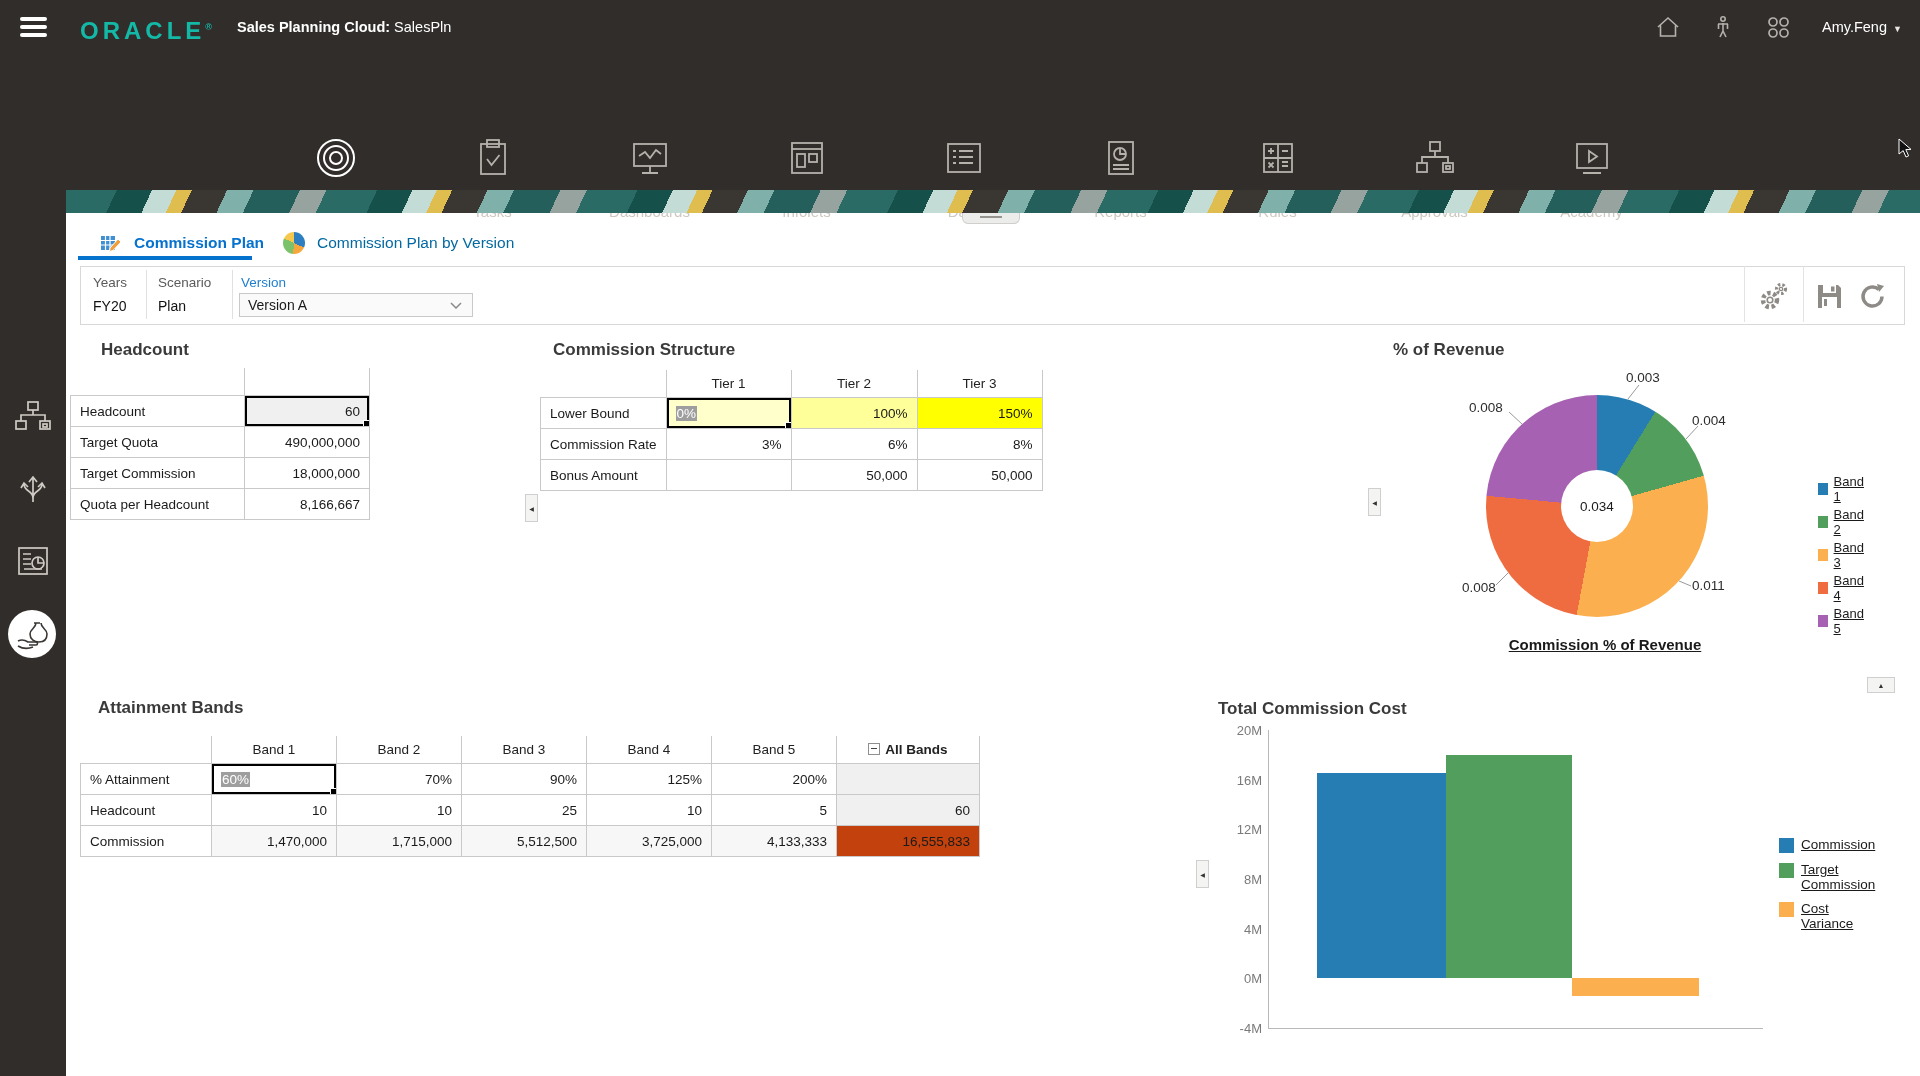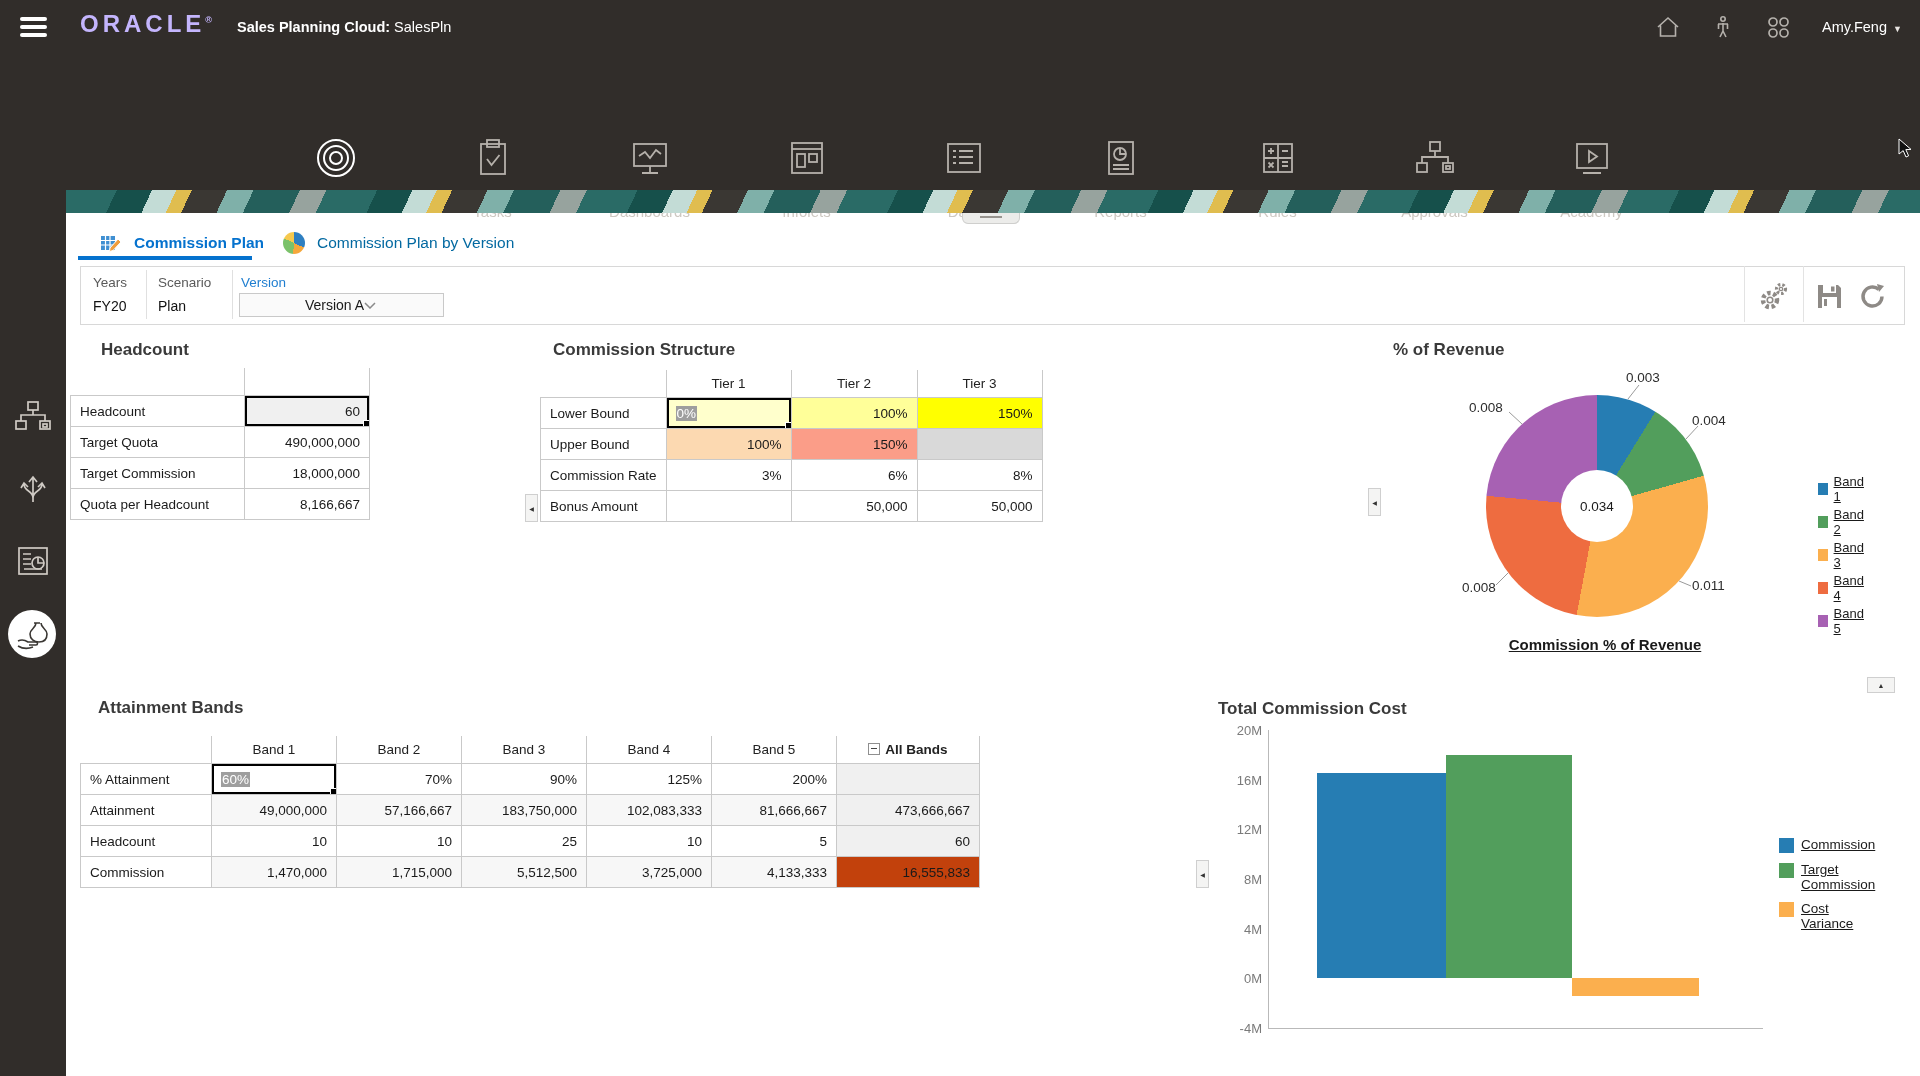--- a/index.html
+++ b/index.html
@@ -7,21 +7,21 @@
        font-family:"Liberation Sans", sans-serif;color:#1a1a1a;}
   .abs{position:absolute;}
   svg{display:block;}
 
   
   #topbar{left:0;top:0;width:1920px;height:55px;background:#312d2a;}
   #navrow{left:0;top:55px;width:1920px;height:135px;background:#312d2a;}
   #sidebar{left:0;top:190px;width:66px;height:886px;background:#312d2a;}
   #hamburger{left:20px;top:17px;width:27px;height:21px;cursor:pointer;}
   #hamburger div{height:3.5px;background:#fff;border-radius:2px;margin-bottom:4.5px;}
-  #brand{left:80px;top:10px;color:#c4b5fd;font-size:24px;font-weight:bold;letter-spacing:4px;}
+  #brand{left:80px;top:17px;color:#14b8a6;font-size:24px;font-weight:bold;letter-spacing:4px;}
   #brand sup{font-size:9px;letter-spacing:0;}
   #apptitle{left:237px;top:19px;color:#fff;font-size:14.5px;}
   #apptitle b{font-weight:bold;}
   .topicon{top:13px;width:28px;height:28px;}
   #username{left:1822px;top:19px;color:#fff;font-size:14.5px;cursor:pointer;}
   #username .caret{font-size:9px;margin-left:6px;color:#e8e5e2;}
 
   
   #navitems{left:257px;top:66px;display:flex;}
   .navitem{width:157px;display:flex;flex-direction:column;align-items:center;cursor:pointer;}
@@ -48,22 +48,22 @@
   #tab2 .tablabel{color:#0369a1;}
   #tab-underline{left:78px;top:256px;width:174px;height:4px;background:#0572ce;}
   .tab2icon{width:22px;height:22px;border-radius:50%;
     background:conic-gradient(#2e7fc1 0 115deg,#f5a73b 115deg 185deg,#7bc26a 185deg 295deg,#f6c94e 295deg 360deg);}
 
   
   #povbox{left:80px;top:266px;width:1823px;height:57px;border:1px solid #d8d8d8;background:#fff;}
   .povlabel{font-size:13.5px;color:#5a5a5a;}
   .povvalue{font-size:14px;color:#111;}
   .povsep{top:270px;width:1px;height:49px;background:#e0e0e0;}
-  #version-dd{left:239px;top:293px;width:205px;height:24px;border:1px solid #c9c9c9;
-    background:#fafafa;display:flex;align-items:center;justify-content:center;
+  #version-dd{left:239px;top:293px;width:234px;height:24px;border:1px solid #c9c9c9;
+    background:#fafafa;display:flex;align-items:center;justify-content:space-between;
     padding:0 10px 0 8px;box-sizing:border-box;font-size:14px;cursor:pointer;}
   .povtool{cursor:pointer;}
   .povtoolsep{top:266px;width:1px;height:56px;background:#e3e3e3;}
 
   
   .sectitle{font-size:17px;font-weight:bold;color:#3a3a3a;}
 
   
   .grid table{border-collapse:collapse;table-layout:fixed;font-size:13.5px;}
   .grid td,.grid th{border:1px solid #c9c9c9;padding:0 9px;background:#fff;
@@ -402,26 +402,20 @@
         </tr>
       </thead>
       <tbody>
         <tr>
           <td class="rowhdr">Lower Bound</td>
           <td class="selcell editcell" style="background: rgb(255, 255, 204);"><span class="seltext">0%</span></td>
           <td class="num" style="background: rgb(255, 255, 153);">100%</td>
           <td class="num" style="background: rgb(255, 255, 0);">150%</td>
         </tr>
         <tr>
-          <td class="rowhdr">Upper Bound</td>
-          <td class="num" style="background: rgb(252, 217, 177);">100%</td>
-          <td class="num" style="background: rgb(251, 157, 136);">150%</td>
-          <td class="num" style="background: rgb(217, 217, 217);"></td>
-        </tr>
-        <tr>
           <td class="rowhdr">Commission Rate</td>
           <td class="num">3%</td>
           <td class="num">6%</td>
           <td class="num">8%</td>
         </tr>
         <tr>
           <td class="rowhdr">Bonus Amount</td>
           <td class="num"></td>
           <td class="num">50,000</td>
           <td class="num">50,000</td>
@@ -453,29 +447,20 @@
       </thead>
       <tbody>
         <tr>
           <td class="rowhdr">% Attainment</td>
           <td class="selcell editcell"><span class="seltext">60%</span></td>
           <td class="num">70%</td>
           <td class="num">90%</td>
           <td class="num">125%</td>
           <td class="num">200%</td>
           <td class="num" style="background: rgb(240, 240, 240);"></td>
-        </tr>
-        <tr>
-          <td class="rowhdr">Attainment</td>
-          <td class="num" style="background: rgb(247, 247, 247);">49,000,000</td>
-          <td class="num" style="background: rgb(247, 247, 247);">57,166,667</td>
-          <td class="num" style="background: rgb(247, 247, 247);">183,750,000</td>
-          <td class="num" style="background: rgb(247, 247, 247);">102,083,333</td>
-          <td class="num" style="background: rgb(247, 247, 247);">81,666,667</td>
-          <td class="num" style="background: rgb(240, 240, 240);">473,666,667</td>
         </tr>
         <tr>
           <td class="rowhdr">Headcount</td>
           <td class="num">10</td>
           <td class="num">10</td>
           <td class="num">25</td>
           <td class="num">10</td>
           <td class="num">5</td>
           <td class="num" style="background: rgb(240, 240, 240);">60</td>
         </tr>

